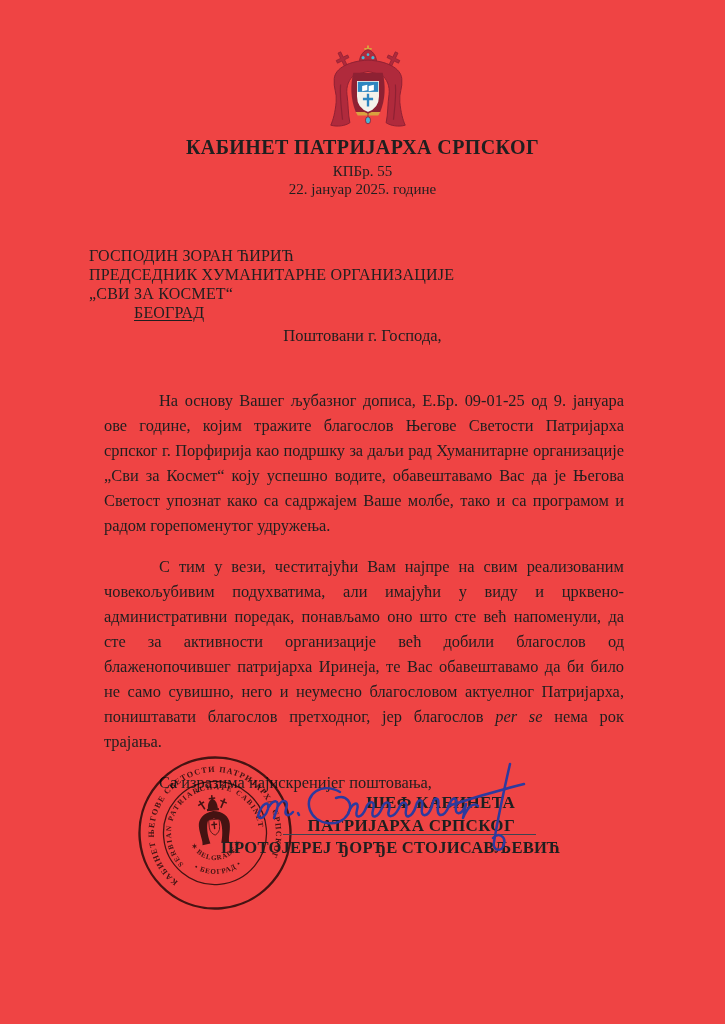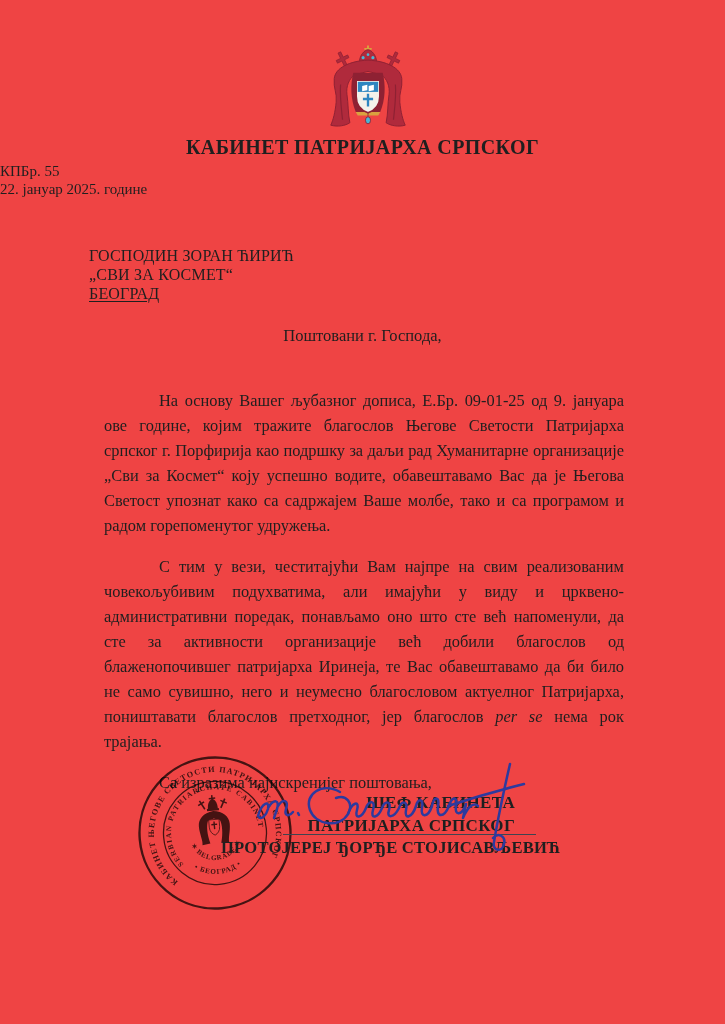--- a/index.html
+++ b/index.html
@@ -3,25 +3,25 @@
 <meta charset="utf-8">
 <style>
   html,body{margin:0;padding:0;background:#ffffff;}
   .page{
     position:relative;width:725px;height:1024px;background:#ef4444;
     font-family:"Liberation Serif","DejaVu Serif",serif;color:#1f1f1f;overflow:hidden;
   }
   .crest{position:absolute;left:321px;top:44px;width:94px;height:87px;}
   .org-title{position:absolute;left:0;top:136px;width:100%;text-align:center;
     font-size:20px;font-weight:700;letter-spacing:0.4px;}
-  .ref-block{position:absolute;left:0;top:163px;width:100%;
+  .ref-block{position:absolute;left:0;top:163px;width:100%;text-align:center;
     font-size:15px;line-height:17.5px;}
   .recipient{position:absolute;left:89px;top:246px;font-size:16px;font-weight:400;
     line-height:19px;letter-spacing:0.2px;}
-  .recipient .u{text-decoration:underline;text-underline-offset:2px;}
+  .recipient .u{text-decoration:underline;text-underline-offset:2px;margin-left:45px;}
   .salutation{position:absolute;left:0;top:326px;width:100%;text-align:center;font-size:16.5px;}
   .body-text{position:absolute;left:88px;top:372px;width:552px;font-size:16.4px;
     line-height:25px;text-align:justify;}
   .body-text p{margin:16px;text-indent:55px;}
   .sig-role{position:absolute;left:235px;top:791px;width:280px;text-align:right;
     font-size:17px;font-weight:700;line-height:23px;letter-spacing:0.3px;}
   .stamp{position:absolute;left:134px;top:753px;width:162px;height:160px;
     transform:rotate(-5deg);opacity:.93;mix-blend-mode:multiply;}
   .signature-ink{position:absolute;left:252px;top:756px;width:290px;height:100px;z-index:5;}
   .sig-underline{position:absolute;left:283px;top:834px;width:253px;height:0;
@@ -75,20 +75,21 @@
 
   <div class="org-title">КАБИНЕТ ПАТРИЈАРХА СРПСКОГ</div>
 
   <div class="ref-block">
     <div>КПБр. 55</div>
     <div>22. јануар 2025. године</div>
   </div>
 
   <div class="recipient">
     <div>ГОСПОДИН ЗОРАН ЋИРИЋ</div>
+    <div>ПРЕДСЕДНИК ХУМАНИТАРНЕ ОРГАНИЗАЦИЈЕ</div>
     <div>„СВИ ЗА КОСМЕТ“</div>
     <div class="u">БЕОГРАД</div>
   </div>
 
   <div class="salutation">Поштовани г. Господа,</div>
 
   <div class="body-text">
     <p>На основу Вашег љубазног дописа, Е.Бр. 09-01-25 од 9. јануара ове године, којим тражите благослов Његове Светости Патријарха српског г. Порфирија као подршку за даљи рад Хуманитарне организације „Сви за Космет“ коју успешно водите, обавештавамо Вас да је Његова Светост упознат како са садржајем Ваше молбе, тако и са програмом и радом горепоменутог удружења.</p>
     <p><span>С тим у вези, честитајући Вам најпре на свим реализованим човекољубивим подухватима, али имајући у виду и црквено-административни поредак, понављамо оно што сте већ напоменули, да сте за активности организације већ добили благослов од блаженопочившег патријарха Иринеја, те Вас обавештавамо да би било не само сувишно, него и неумесно благословом актуелног Патријарха, поништавати благослов претходног, јер благослов</span> <i>per se</i> <span>нема рок трајања.</span></p>
     <p>Са изразима најискренијег поштовања,</p>

